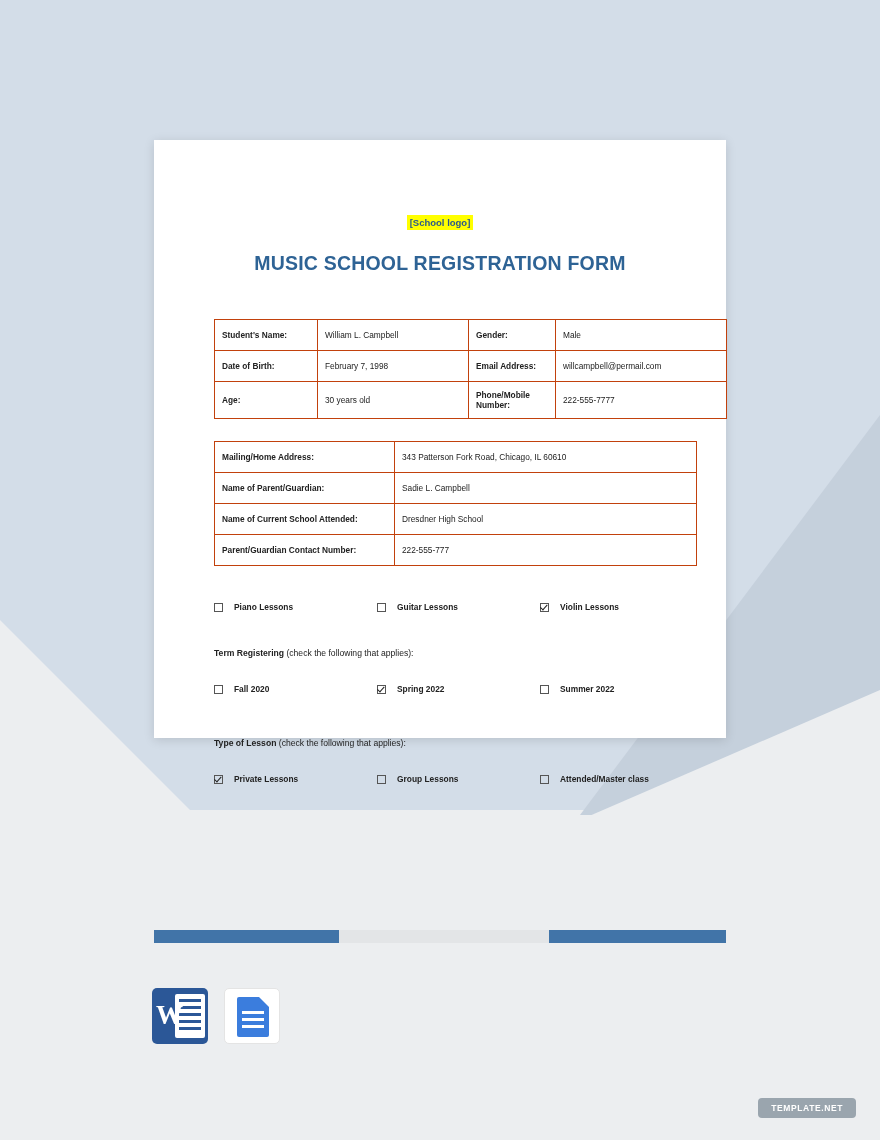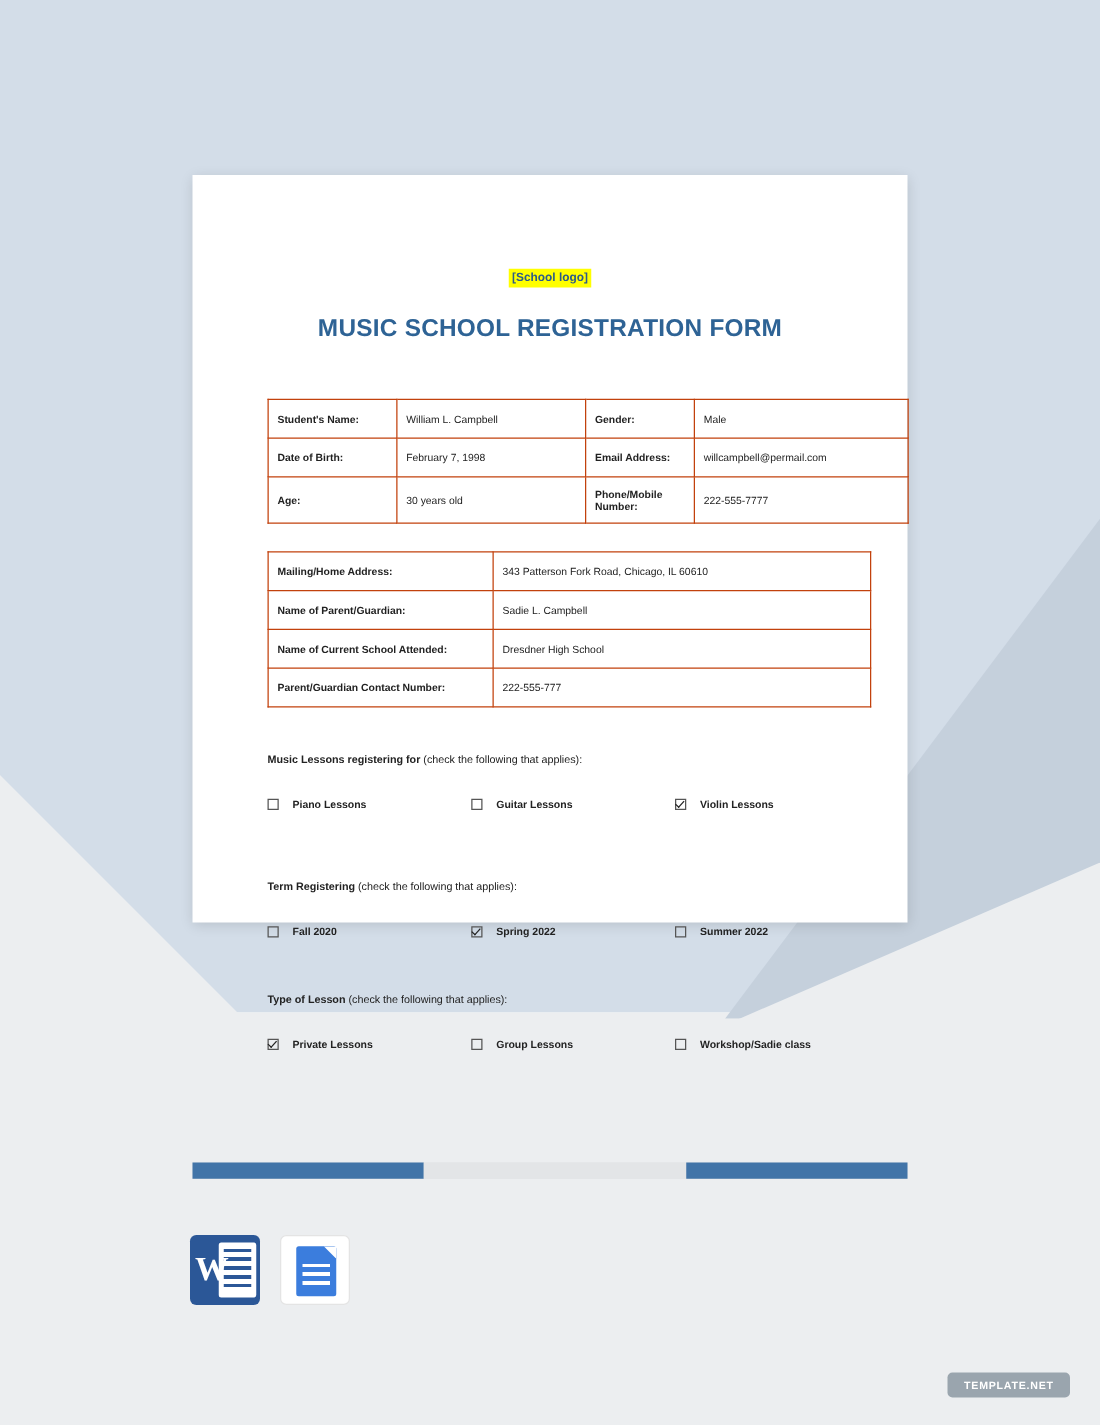--- a/index.html
+++ b/index.html
@@ -146,21 +146,21 @@
   .c4 { width: 156px; }
   .d1 { width: 165px; }
   .d2 { width: 287px; }
 
   
   .section {
     width: 452px;
     margin: 0 auto;
   }
   .sec-1 { margin-top: 36px; }
-  .sec-2 { margin-top: 56px; }
+  .sec-2 { margin-top: 36px; }
   .sec-3 { margin-top: 44px; }
   .sec-heading {
     font-size: 8.6px;
     color: #222222;
   }
   .sec-heading b {
     font-weight: bold;
   }
   .opt-row {
     display: flex;
@@ -357,23 +357,20 @@
           <td class="d2">Dresdner High School</td>
         </tr>
         <tr>
           <td class="lbl d1">Parent/Guardian Contact Number:</td>
           <td class="d2">222-555-777</td>
         </tr>
       </tbody>
     </table>
 
     <div class="section sec-1">
-      <div class="sec-heading">
-        <b>Music Lessons registering for</b><span> (check the following that applies):</span>
-      </div>
       <div class="opt-row">
         <div class="opt">
           <span class="chk"></span>
           <span class="opt-label">Piano Lessons</span>
         </div>
         <div class="opt">
           <span class="chk"></span>
           <span class="opt-label">Guitar Lessons</span>
         </div>
         <div class="opt">
@@ -411,21 +408,21 @@
         <div class="opt">
           <span class="chk checked"></span>
           <span class="opt-label">Private Lessons</span>
         </div>
         <div class="opt">
           <span class="chk"></span>
           <span class="opt-label">Group Lessons</span>
         </div>
         <div class="opt">
           <span class="chk"></span>
-          <span class="opt-label">Workshop/Sadie class</span>
+          <span class="opt-label">Attended/Master class</span>
         </div>
       </div>
     </div>
 
   </div>
 </div>
 
 <div class="page-scrollbar">
   <div class="scroll-seg-left"></div>
   <div class="scroll-seg-mid"></div>

